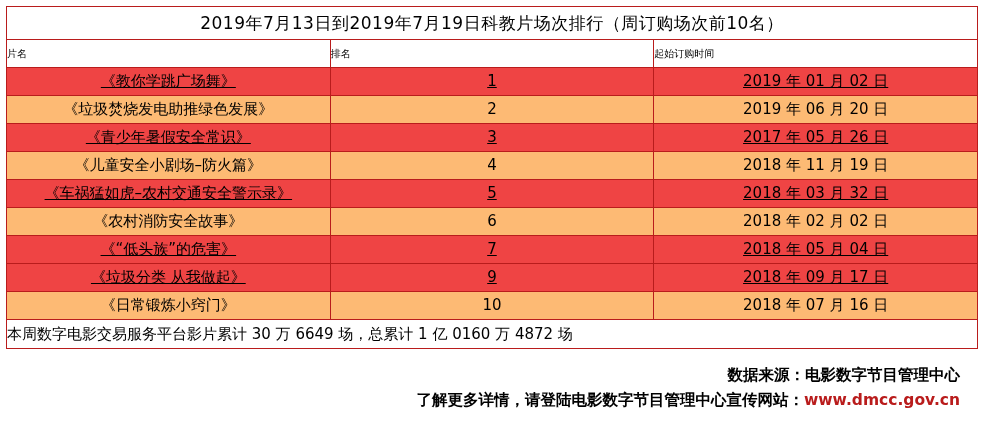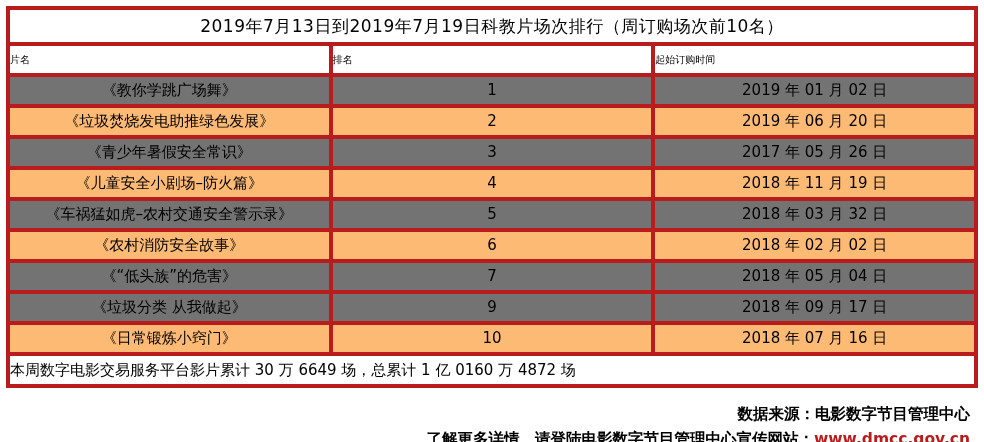--- a/index.html
+++ b/index.html
@@ -21,21 +21,21 @@
     box-sizing: border-box;
     padding: 0;
   }
   table.report {
     border-collapse: collapse;
     width: 972px;
     margin: 6px 0 0 6px;
     table-layout: fixed;
   }
   table.report td, table.report th {
-    border: 4px solid #b91c1c;
+    border: 1px solid #b91c1c;
     padding: 0;
     font-weight: normal;
   }
   .title-cell {
     text-align: center;
     font-size: 17px;
     font-weight: bold;
     height: 32px;
     letter-spacing: 0.5px;
   }
@@ -45,36 +45,37 @@
     font-weight: bold;
     height: 27px;
   }
   .cell {
     text-align: center;
     font-size: 15px;
     height: 27px;
     line-height: 27px;
   }
   .row-shaded td {
-    background: #737373;
+    background: #ef4444;
+    text-decoration: underline;
   }
   .row-plain td {
     background: #fdba74;
   }
   .footnote {
     text-align: left;
     font-size: 15px;
     height: 28px;
     line-height: 28px;
     padding-left: 6px;
     background: #ffffff;
   }
   .sources {
     margin-top: 14px;
-    padding-right: 14px;
+    padding-right: 24px;
     text-align: right;
     font-size: 15.5px;
     font-weight: bold;
     line-height: 25px;
   }
   .sources .line {
     display: block;
   }
   .blue {
     color: #b91c1c;

